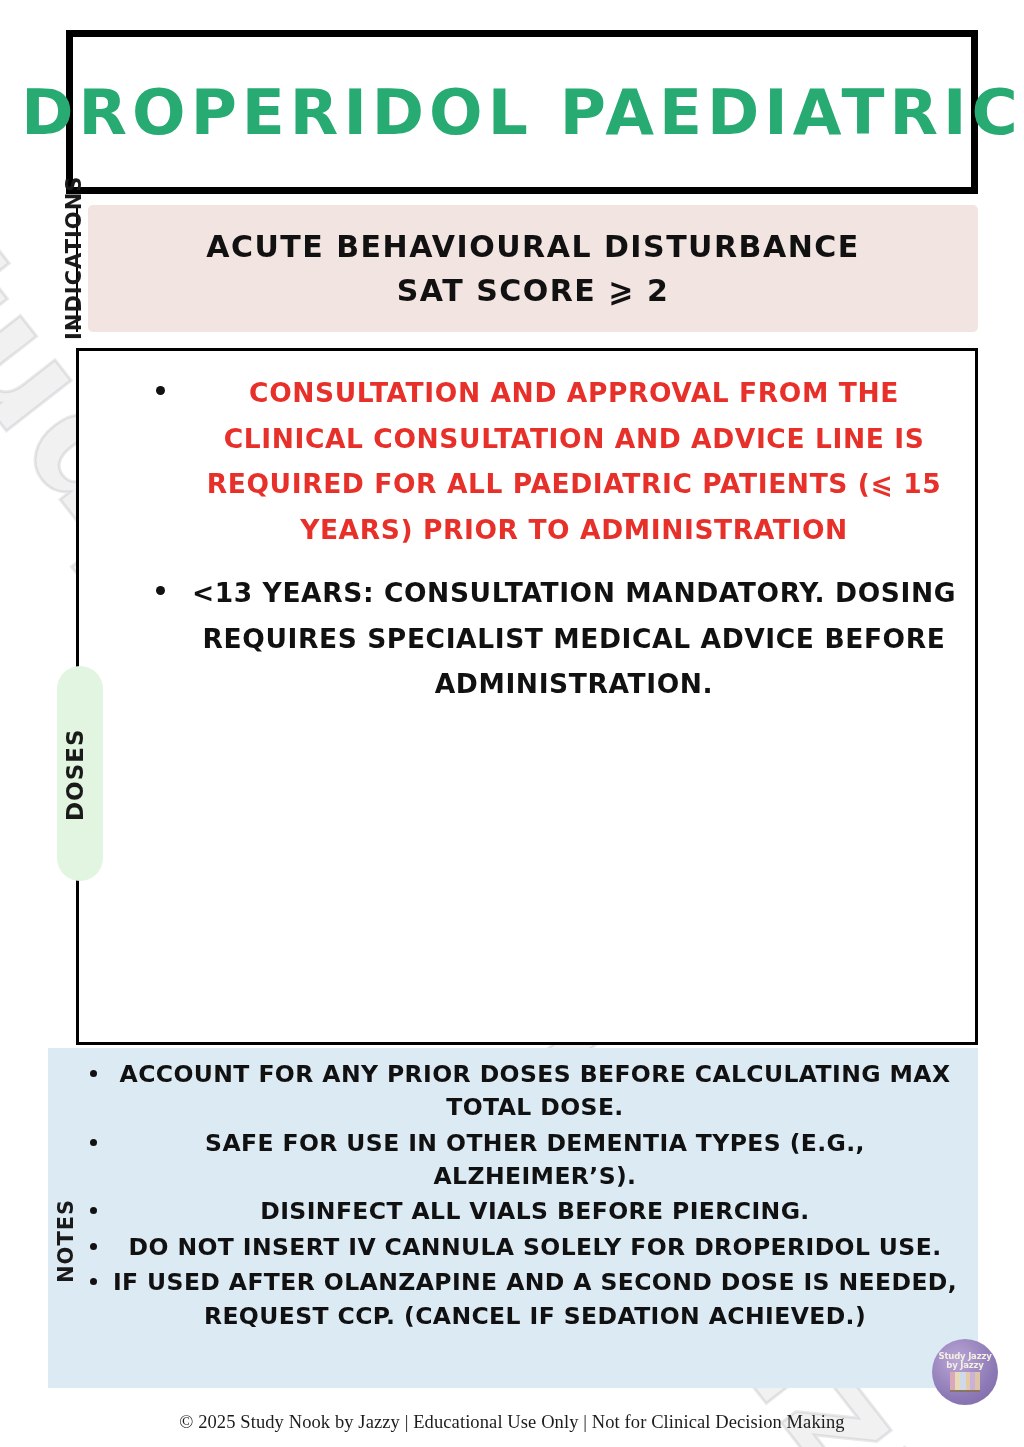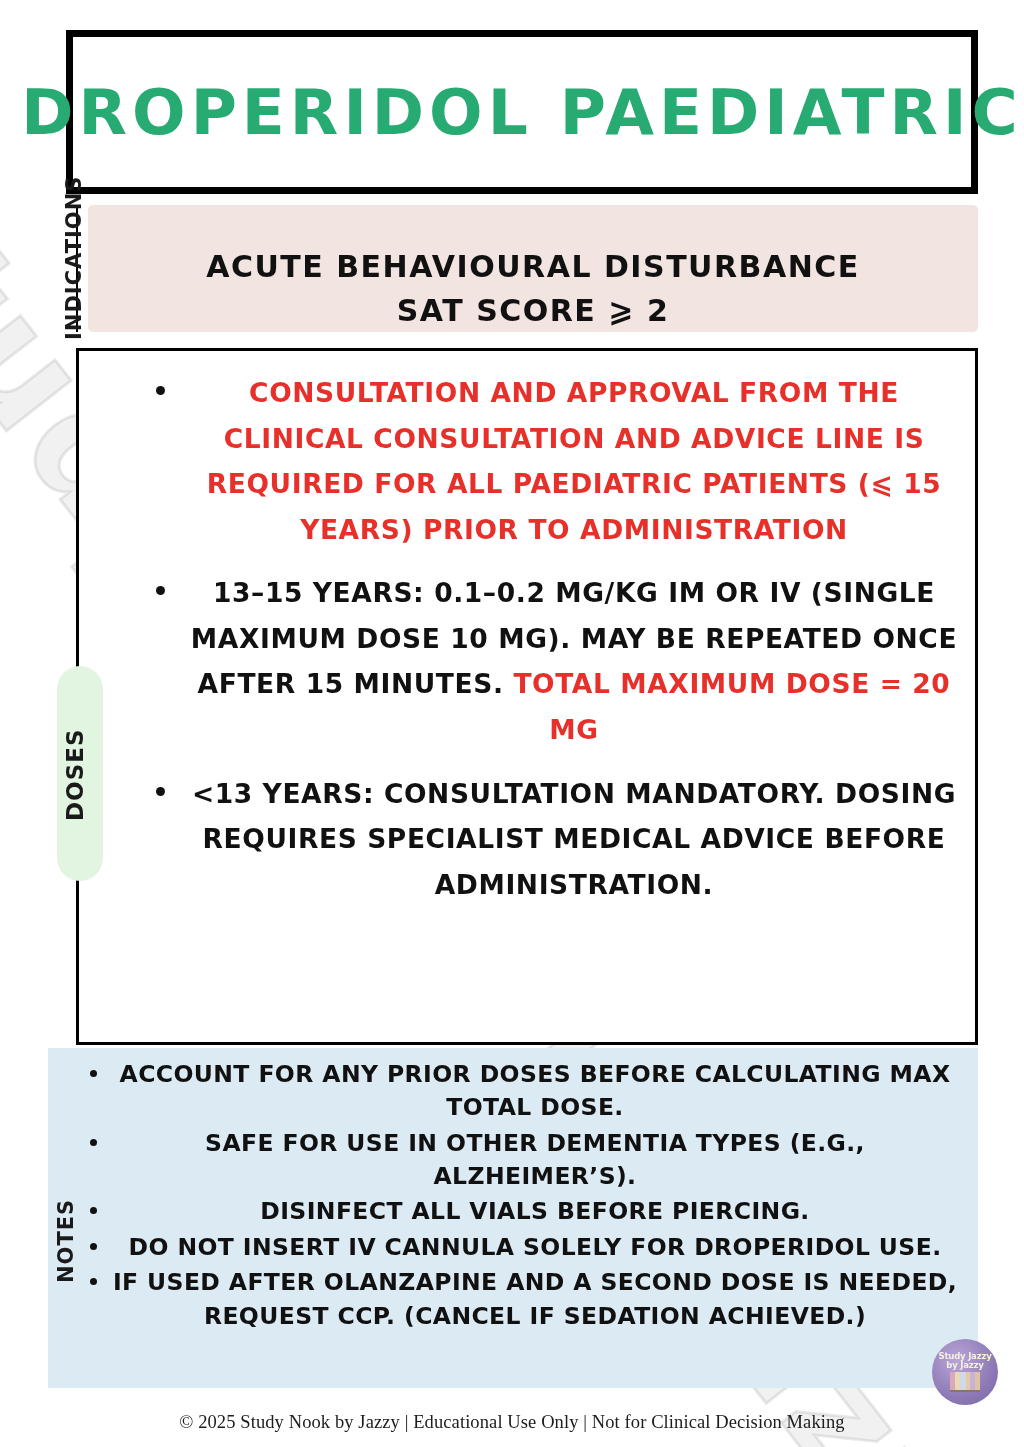--- a/index.html
+++ b/index.html
@@ -88,21 +88,21 @@
     position: absolute;
     left: 88px;
     top: 205px;
     width: 890px;
     height: 127px;
     background: #f2e4e1;
     border-radius: 5px;
     display: flex;
     flex-direction: column;
     align-items: center;
-    justify-content: flex-end;
+    justify-content: center;
     z-index: 6;
   }
   .ind-line {
     font-family: "DejaVu Sans", sans-serif;
     font-size: 30px;
     font-weight: bold;
     color: #111111;
     letter-spacing: 1.5px;
     line-height: 1.45;
     text-align: center;
@@ -288,23 +288,20 @@
 </div>
 
 <div class="doses-pill"></div>
 <div class="vlabel doses-label">DOSES</div>
 <div class="doses-panel">
   <ul class="dose-list">
     <li class="dose-item">
       <span class="bullet"></span><span></span><span class="red">CONSULTATION AND APPROVAL FROM THE CLINICAL CONSULTATION AND ADVICE LINE IS REQUIRED FOR ALL PAEDIATRIC PATIENTS (⩽ 15 YEARS) PRIOR TO ADMINISTRATION</span><span></span>
     </li>
     <li class="dose-item">
-      <span class="bullet"></span><span>13–15 YEARS: 0.1–0.2 MG/KG IM OR IV (SINGLE MAXIMUM DOSE 10 MG). MAY BE REPEATED ONCE AFTER 15 MINUTES. </span><span class="red">TOTAL MAXIMUM DOSE = 20 MG</span><span></span>
-    </li>
-    <li class="dose-item">
       <span class="bullet"></span><span>&lt;13 YEARS: CONSULTATION MANDATORY. DOSING REQUIRES SPECIALIST MEDICAL ADVICE BEFORE ADMINISTRATION.</span><span class="red"></span><span></span>
     </li>
   </ul>
 </div>
 
 <div class="vlabel notes-label">NOTES</div>
 <div class="notes-panel">
   <ul class="notes-list">
     <li class="note-item">
       <span class="bullet"></span><span>ACCOUNT FOR ANY PRIOR DOSES BEFORE CALCULATING MAX TOTAL DOSE.</span>

